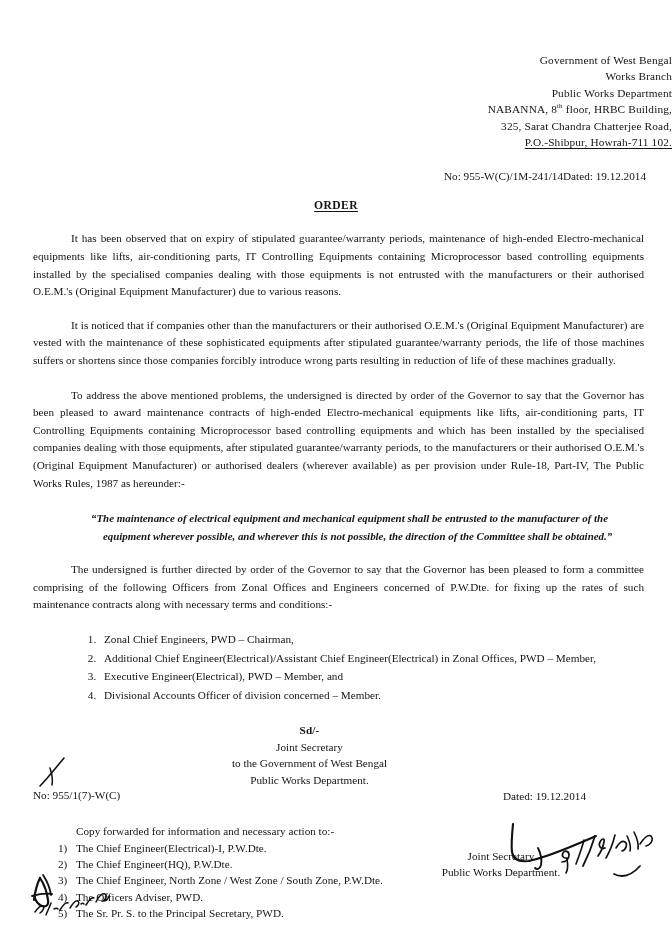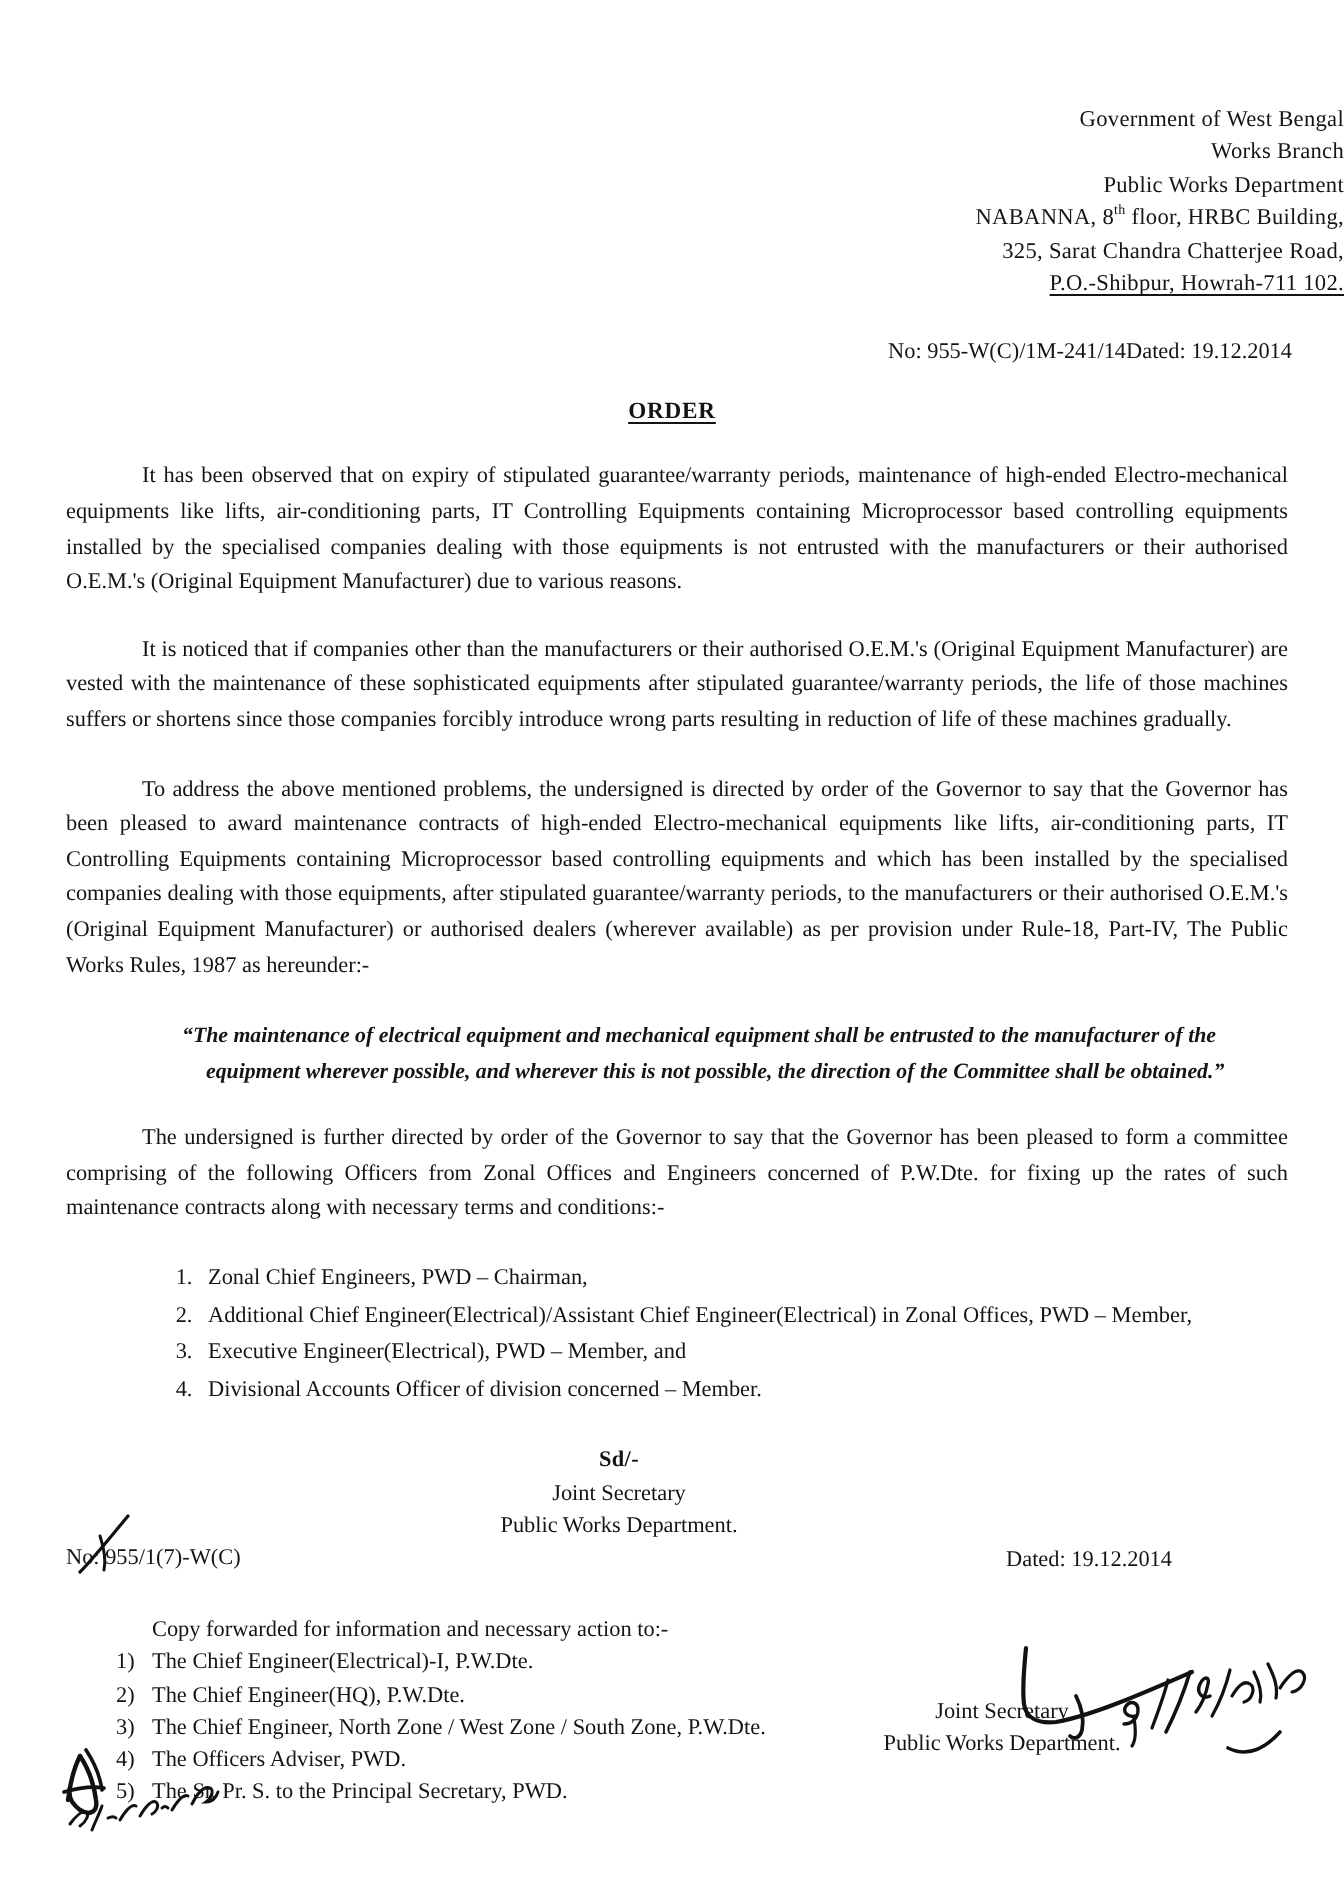--- a/index.html
+++ b/index.html
@@ -208,20 +208,21 @@
     <ol class="members">
       <li>Zonal Chief Engineers, PWD – Chairman,</li>
       <li>Additional Chief Engineer(Electrical)/Assistant Chief Engineer(Electrical) in Zonal Offices, PWD – Member,</li>
       <li>Executive Engineer(Electrical), PWD – Member, and</li>
       <li>Divisional Accounts Officer of division concerned – Member.</li>
     </ol>
 
     <div class="sigblock">
       <div class="sd">Sd/-</div>
       <div>Joint Secretary</div>
+      <div>to the Government of West Bengal</div>
       <div>Public Works Department.</div>
       <div class="dated-line">Dated: 19.12.2014</div>
     </div>
 
   </div>
 
   <div class="memo-no">No: 955/1(7)-W(C)</div>
 
   <div class="copy-block">
     <div class="lead">Copy forwarded for information and necessary action to:-</div>

